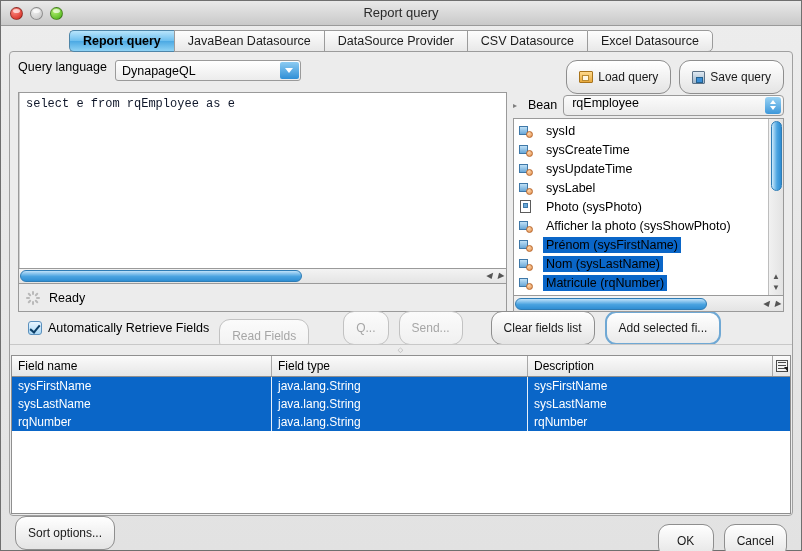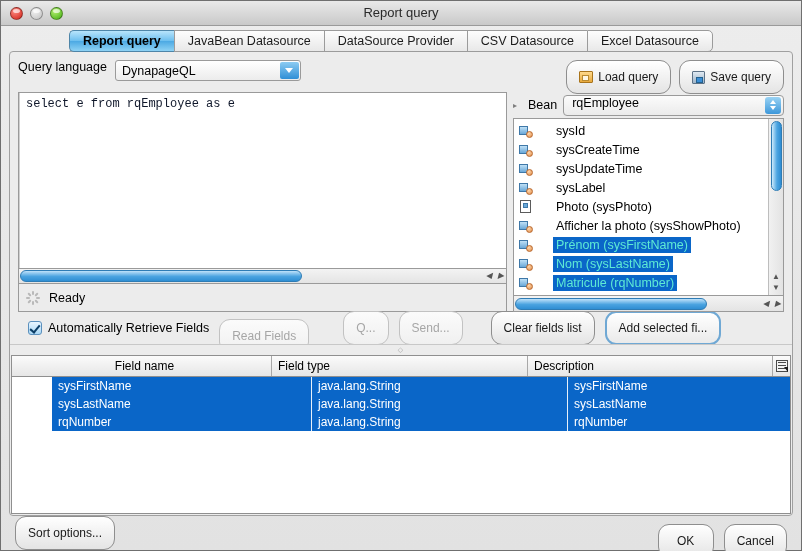--- a/index.html
+++ b/index.html
@@ -339,27 +339,27 @@
   }
   .listbody {
     flex: 1 1 auto;
     overflow: hidden;
     padding-top: 2px;
   }
   .lrow {
     height: 19px;
     display: flex;
     align-items: center;
-    gap: 20px;
+    gap: 10px;
     padding-left: 5px;
     font-size: 12.5px;
     white-space: nowrap;
   }
   .lrow .lbl { padding: 1px 3px; }
-  .lrow.sel .lbl { background: #0a66c8; color: #5eead4; }
+  .lrow.sel .lbl { background: #0a66c8; color: #000000; }
 
   .ico { width: 14px; height: 14px; position: relative; flex: 0 0 14px; }
   .ico-prop .sq {
     position: absolute; left: 0; top: 2px;
     width: 9px; height: 9px;
     background: linear-gradient(#bfe0f6, #6aa8d8);
     border: 1px solid #3f78a8;
     box-sizing: border-box;
   }
   .ico-prop .dot {
@@ -484,21 +484,21 @@
   }
   .th {
     font-size: 12px;
     line-height: 20px;
     padding-left: 6px;
     border-right: 1px solid #a8a8a8;
     box-sizing: border-box;
     white-space: nowrap;
     overflow: hidden;
   }
-  .th.c1 { width: 260px; flex: 0 0 260px; text-align: center; }
+  .th.c1 { width: 260px; flex: 0 0 260px; }
   .th.c2 { width: 256px; flex: 0 0 256px; }
   .th.c3 { flex: 1 1 auto; }
   .th.corner {
     width: 17px; flex: 0 0 17px;
     border-right: none;
     padding: 0;
     display: flex; align-items: center; justify-content: center;
   }
   .corner-ico {
     width: 12px; height: 12px;
@@ -513,21 +513,21 @@
     height: 1px; background: #4a4a4a;
     box-shadow: 0 3px 0 #4a4a4a, 0 6px 0 #4a4a4a;
   }
   .corner-ico::after {
     content: "";
     position: absolute; right: -1px; bottom: -1px;
     width: 0; height: 0;
     border-left: 4px solid transparent;
     border-top: 5px solid #1c1c1c;
   }
-  .tbody { flex: 1 1 auto; overflow: hidden; padding-left: 40px; }
+  .tbody { flex: 1 1 auto; overflow: hidden; }
   .tr { height: 18px; display: flex; }
   .tr.sel { background: #0a66c8; color: #fff; }
   .td {
     font-size: 12px;
     line-height: 18px;
     padding-left: 6px;
     box-sizing: border-box;
     white-space: nowrap;
     overflow: hidden;
     border-right: 1px solid rgba(255,255,255,0.9);

